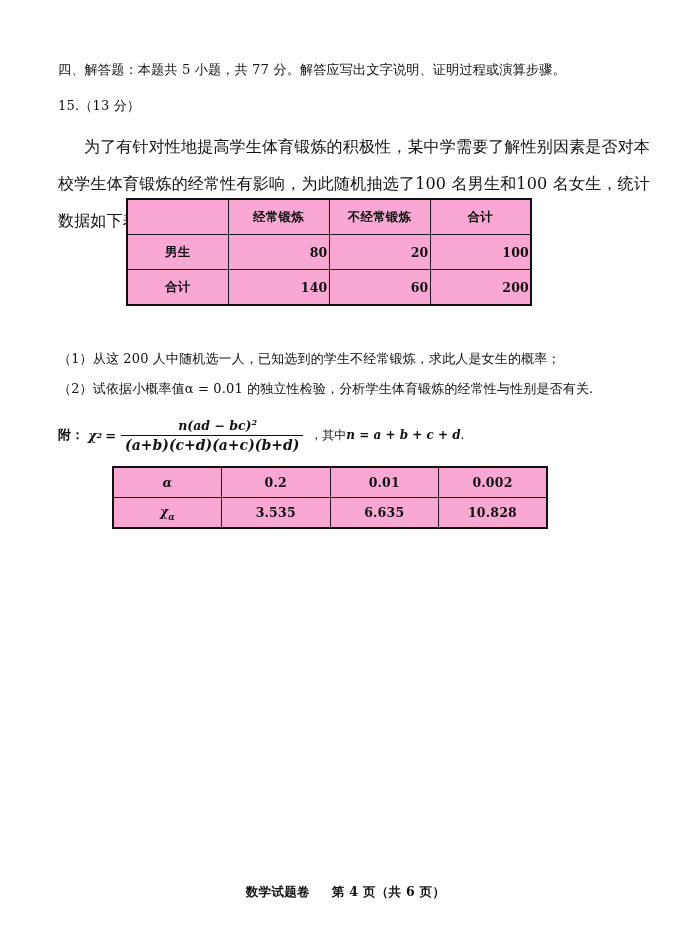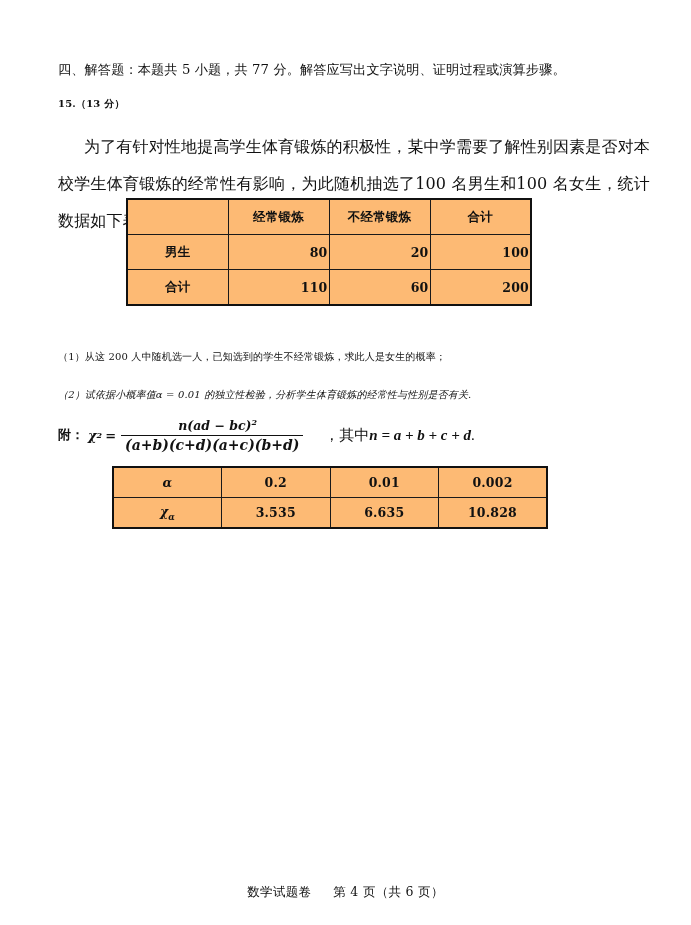--- a/index.html
+++ b/index.html
@@ -30,45 +30,45 @@
     font-size: 13.2px;
     font-weight: normal;
     letter-spacing: 0.1px;
     line-height: 1.5;
     white-space: nowrap;
   }
   .q-number {
     position: absolute;
     left: 58px;
     top: 97px;
-    font-size: 10px;
-    font-weight: bold;
+    font-size: 13px;
+    font-weight: normal;
     letter-spacing: 0.2px;
   }
   .stem {
     position: absolute;
     left: 58px;
     top: 128px;
     width: 592px;
     font-size: 16px;
     line-height: 37px;
     text-align: justify;
     text-indent: 26px;
     letter-spacing: 0.15px;
   }
   .sub-q {
     position: absolute;
     left: 58px;
     width: 600px;
-    font-size: 10px;
+    font-size: 13px;
     letter-spacing: 0.15px;
     white-space: nowrap;
   }
   .sub-q-1 { top: 350px; }
-  .sub-q-2 { top: 388px; font-style: italic; }
+  .sub-q-2 { top: 380px; }
 
   
   .formula-line {
     position: absolute;
     left: 58px;
     top: 418px;
     display: flex;
     align-items: center;
     font-size: 13px;
   }
@@ -111,35 +111,34 @@
     white-space: nowrap;
     margin-left: 11px;
   }
   .frac .den {
     border-top: 1.4px solid #111;
     padding: 1px 4px 0 4px;
     font-size: 14px;
     white-space: nowrap;
   }
   .eq-tail {
-    margin-left: 19px;
+    margin-left: 5px;
     font-style: normal;
     font-weight: normal;
-    font-size: 15px;
-    white-space: nowrap;
-    font-family: Liberation Serif, serif;
+    font-size: 12px;
+    white-space: nowrap;
   }
   .eq-tail .mvar { font-style: italic; font-weight: bold; }
 
   
   table.grid {
     position: absolute;
     border-collapse: collapse;
     table-layout: fixed;
-    background: #fdba74;
+    background: #f9a8d4;
   }
   table.grid td {
     border: 1.3px solid #1a1a1a;
     text-align: center;
     vertical-align: middle;
     font-size: 12.5px;
     letter-spacing: 0.2px;
   }
   table.grid.outer-thick {
     border: 2px solid #111;
@@ -179,21 +178,21 @@
   }
 
   
   .footer {
     position: absolute;
     left: 0;
     top: 884px;
     width: 691px;
     text-align: center;
     font-size: 12.5px;
-    font-weight: normal;
+    font-weight: bold;
     letter-spacing: 0.3px;
   }
   .footer .sep {
     display: inline-block;
     width: 22px;
   }
 </style>
 </head>
 <body>
 
@@ -222,21 +221,21 @@
     </thead>
     <tbody>
       <tr>
         <td class="rowhead">男生</td>
         <td class="numcell">80</td>
         <td class="numcell">20</td>
         <td class="numcell">100</td>
       </tr>
       <tr>
         <td class="rowhead">合计</td>
-        <td class="numcell">110</td>
+        <td class="numcell">140</td>
         <td class="numcell">60</td>
         <td class="numcell">200</td>
       </tr>
     </tbody>
   </table>
 
   <div class="sub-q sub-q-1">
     <span>（1）</span><span>从这 200 人中随机选一人，已知选到的学生不经常锻炼，求此人是女生的概率；</span>
   </div>
 

